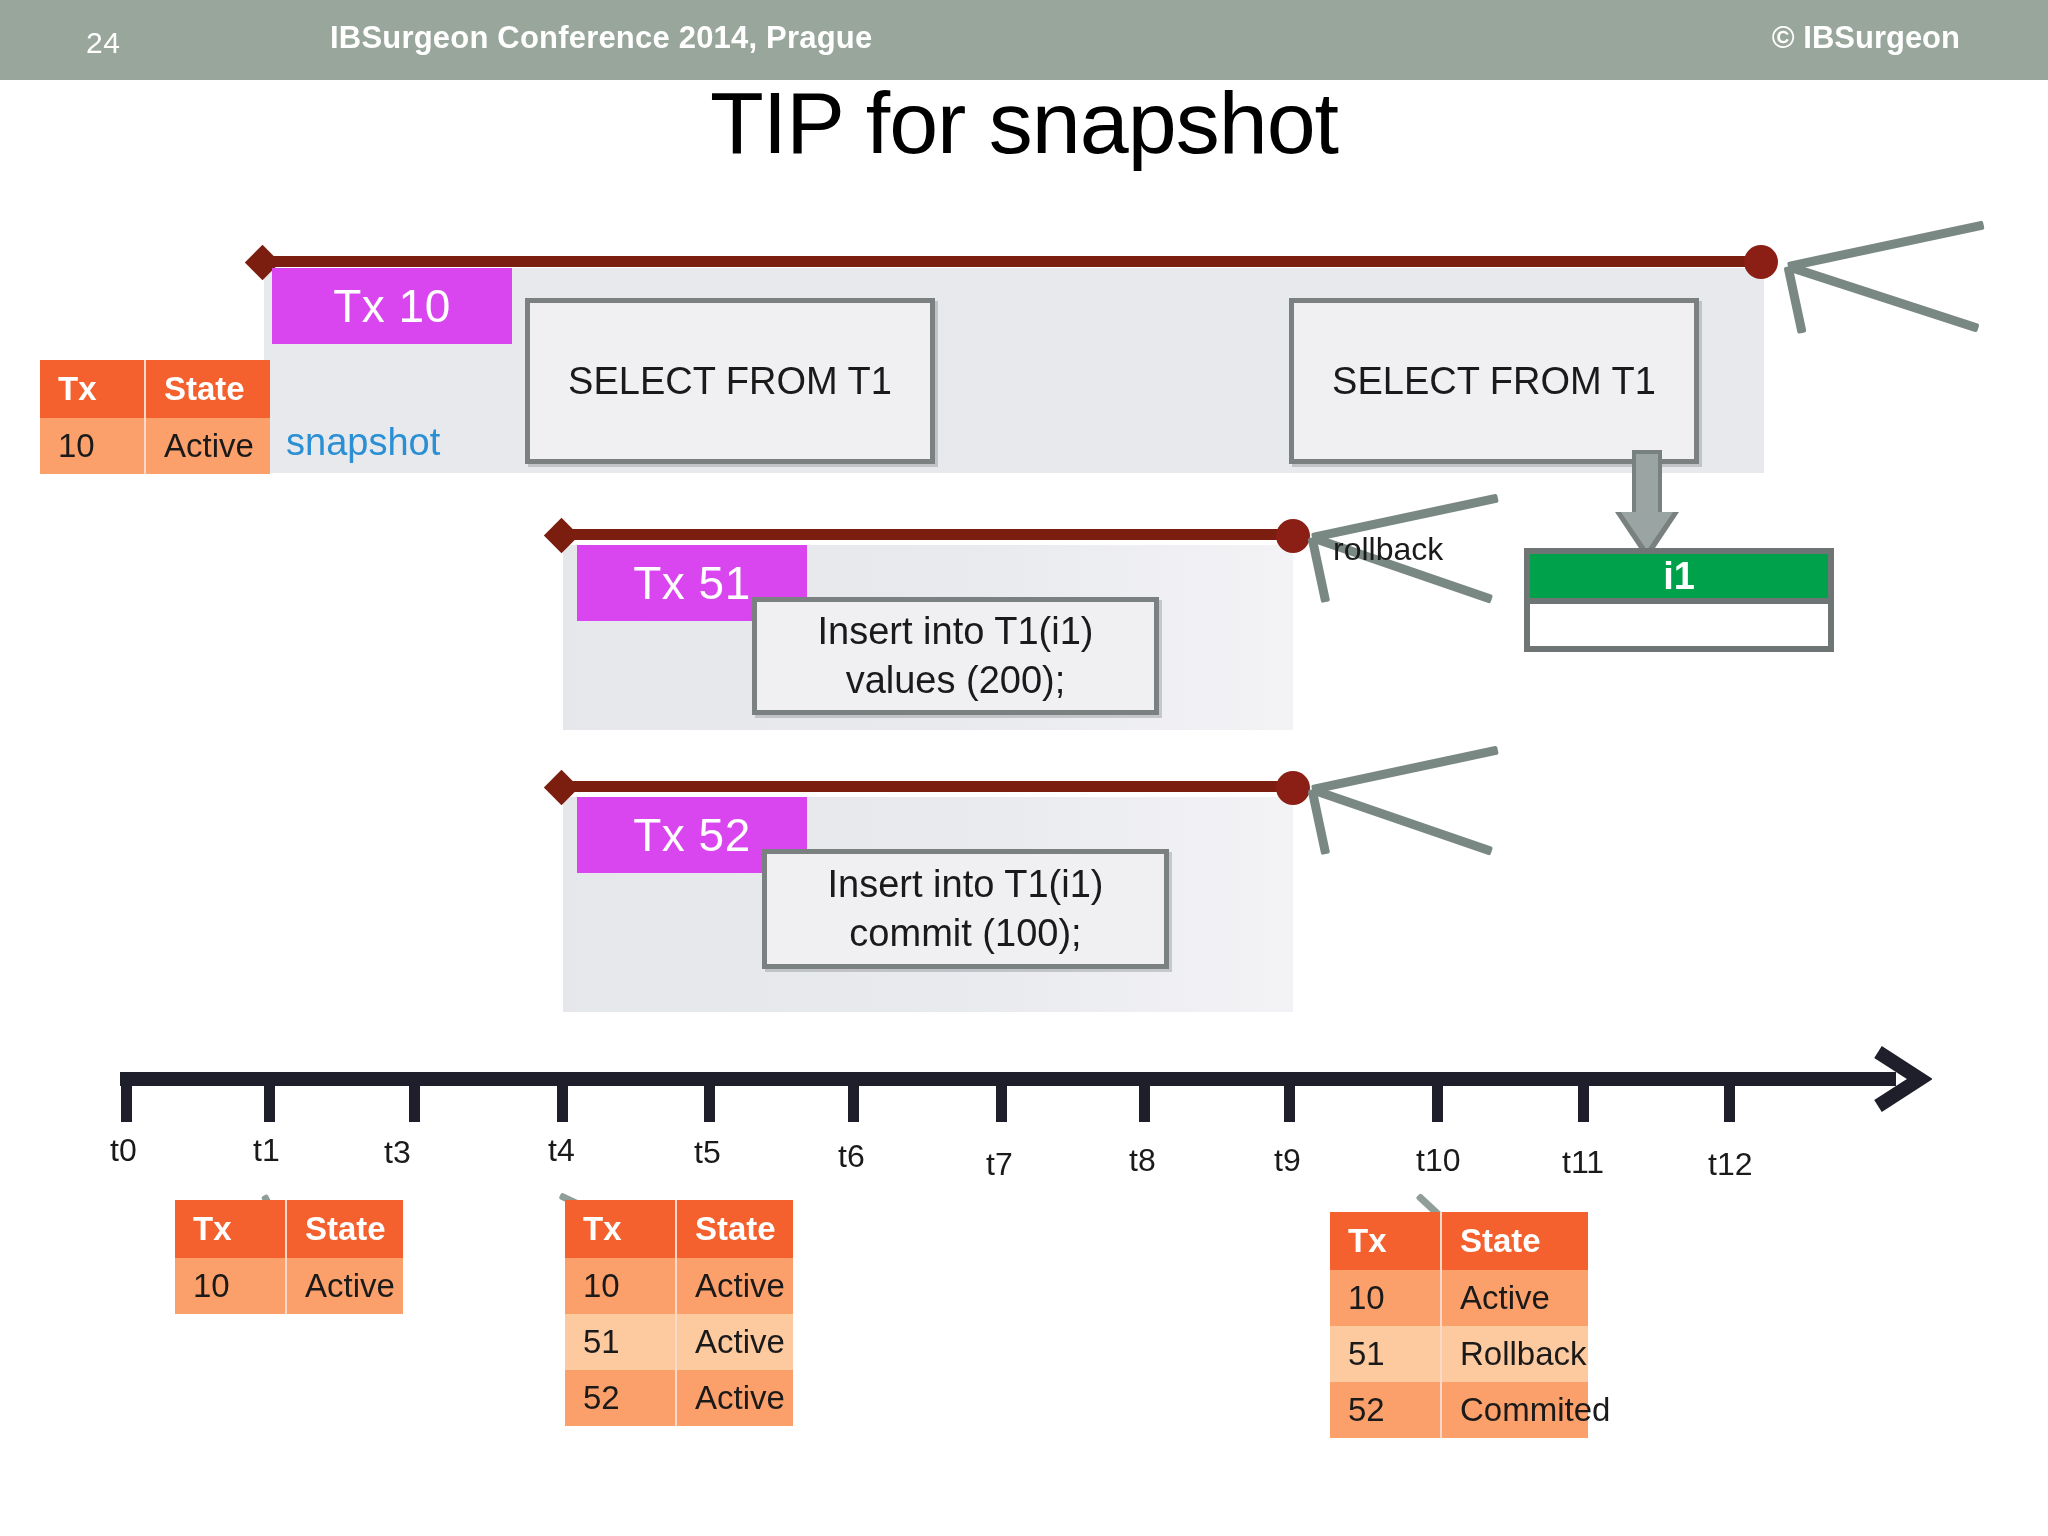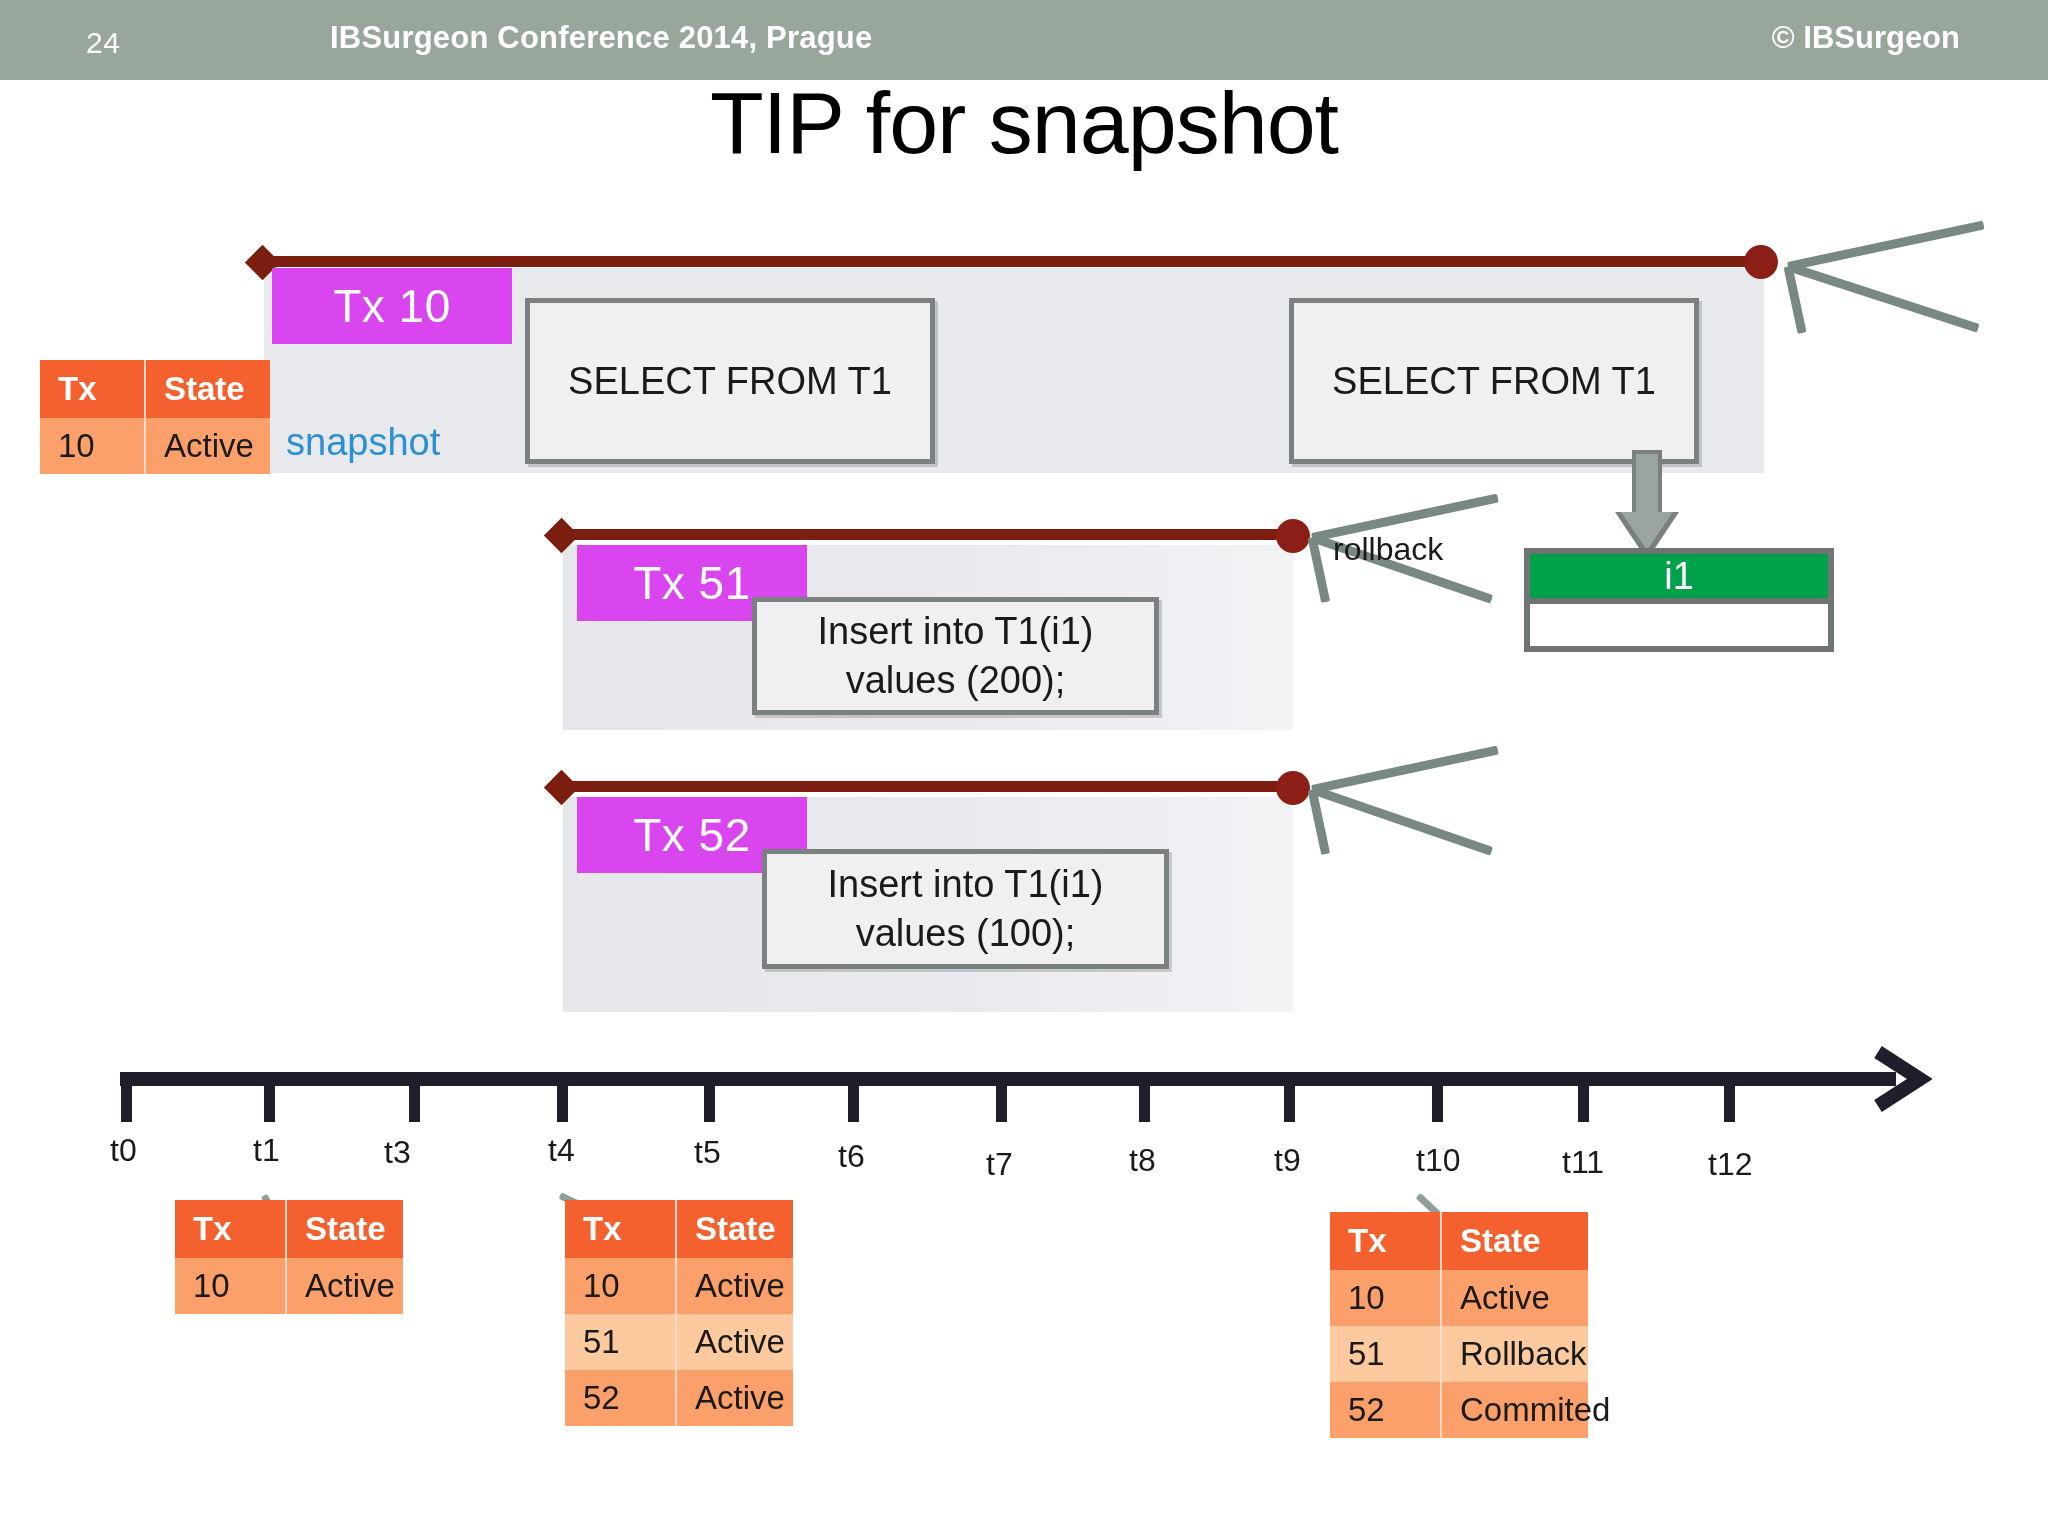--- a/index.html
+++ b/index.html
@@ -183,20 +183,21 @@
   .result-box .rhead {
     height: 44px;
     background: #00a14b;
     border: 6px solid #6e7574;
     color: #ffffff;
     font-size: 38px;
     display: flex;
     align-items: center;
     justify-content: center;
     box-sizing: content-box;
+    font-weight: bold;
   }
   .result-box .rbody {
     height: 42px;
     background: #ffffff;
     border: 6px solid #6e7574;
     border-top: none;
   }
 
   
   .timeline-axis {
@@ -340,21 +341,21 @@
 <div class="tx-band grad" style="left:563px; top:797px; width:730px; height:215px;"></div>
 
 <div class="tx-life-line" style="left:563px; top:781px; width:730px;"></div>
 <div class="tx-start-diamond" style="left:549px; top:775px;"></div>
 <div class="tx-end-dot" style="left:1276px; top:771px;"></div>
 
 <div class="tx-badge" style="left:577px; top:797px; width:230px; height:76px;">Tx 52</div>
 
 <div class="sql-box" style="left:762px; top:849px; width:397px; height:110px; flex-direction:column;">
   <span>Insert into T1(i1)</span>
-  <span>values (100);</span>
+  <span>commit (100);</span>
 </div>
 
 <div class="annot" style="left:1312px; top:785px;">
   <div class="barb" style="width:190px; transform: rotate(-12deg);"></div>
   <div class="barb" style="width:190px; transform: rotate(19deg);"></div>
   <div class="stem" style="width:66px; transform: rotate(78deg);"></div>
 </div>
 <div class="annot-text hidden-white" style="left:1380px; top:782px; transform: rotate(17deg);">commit</div>
 
 <div class="timeline-axis"></div>

